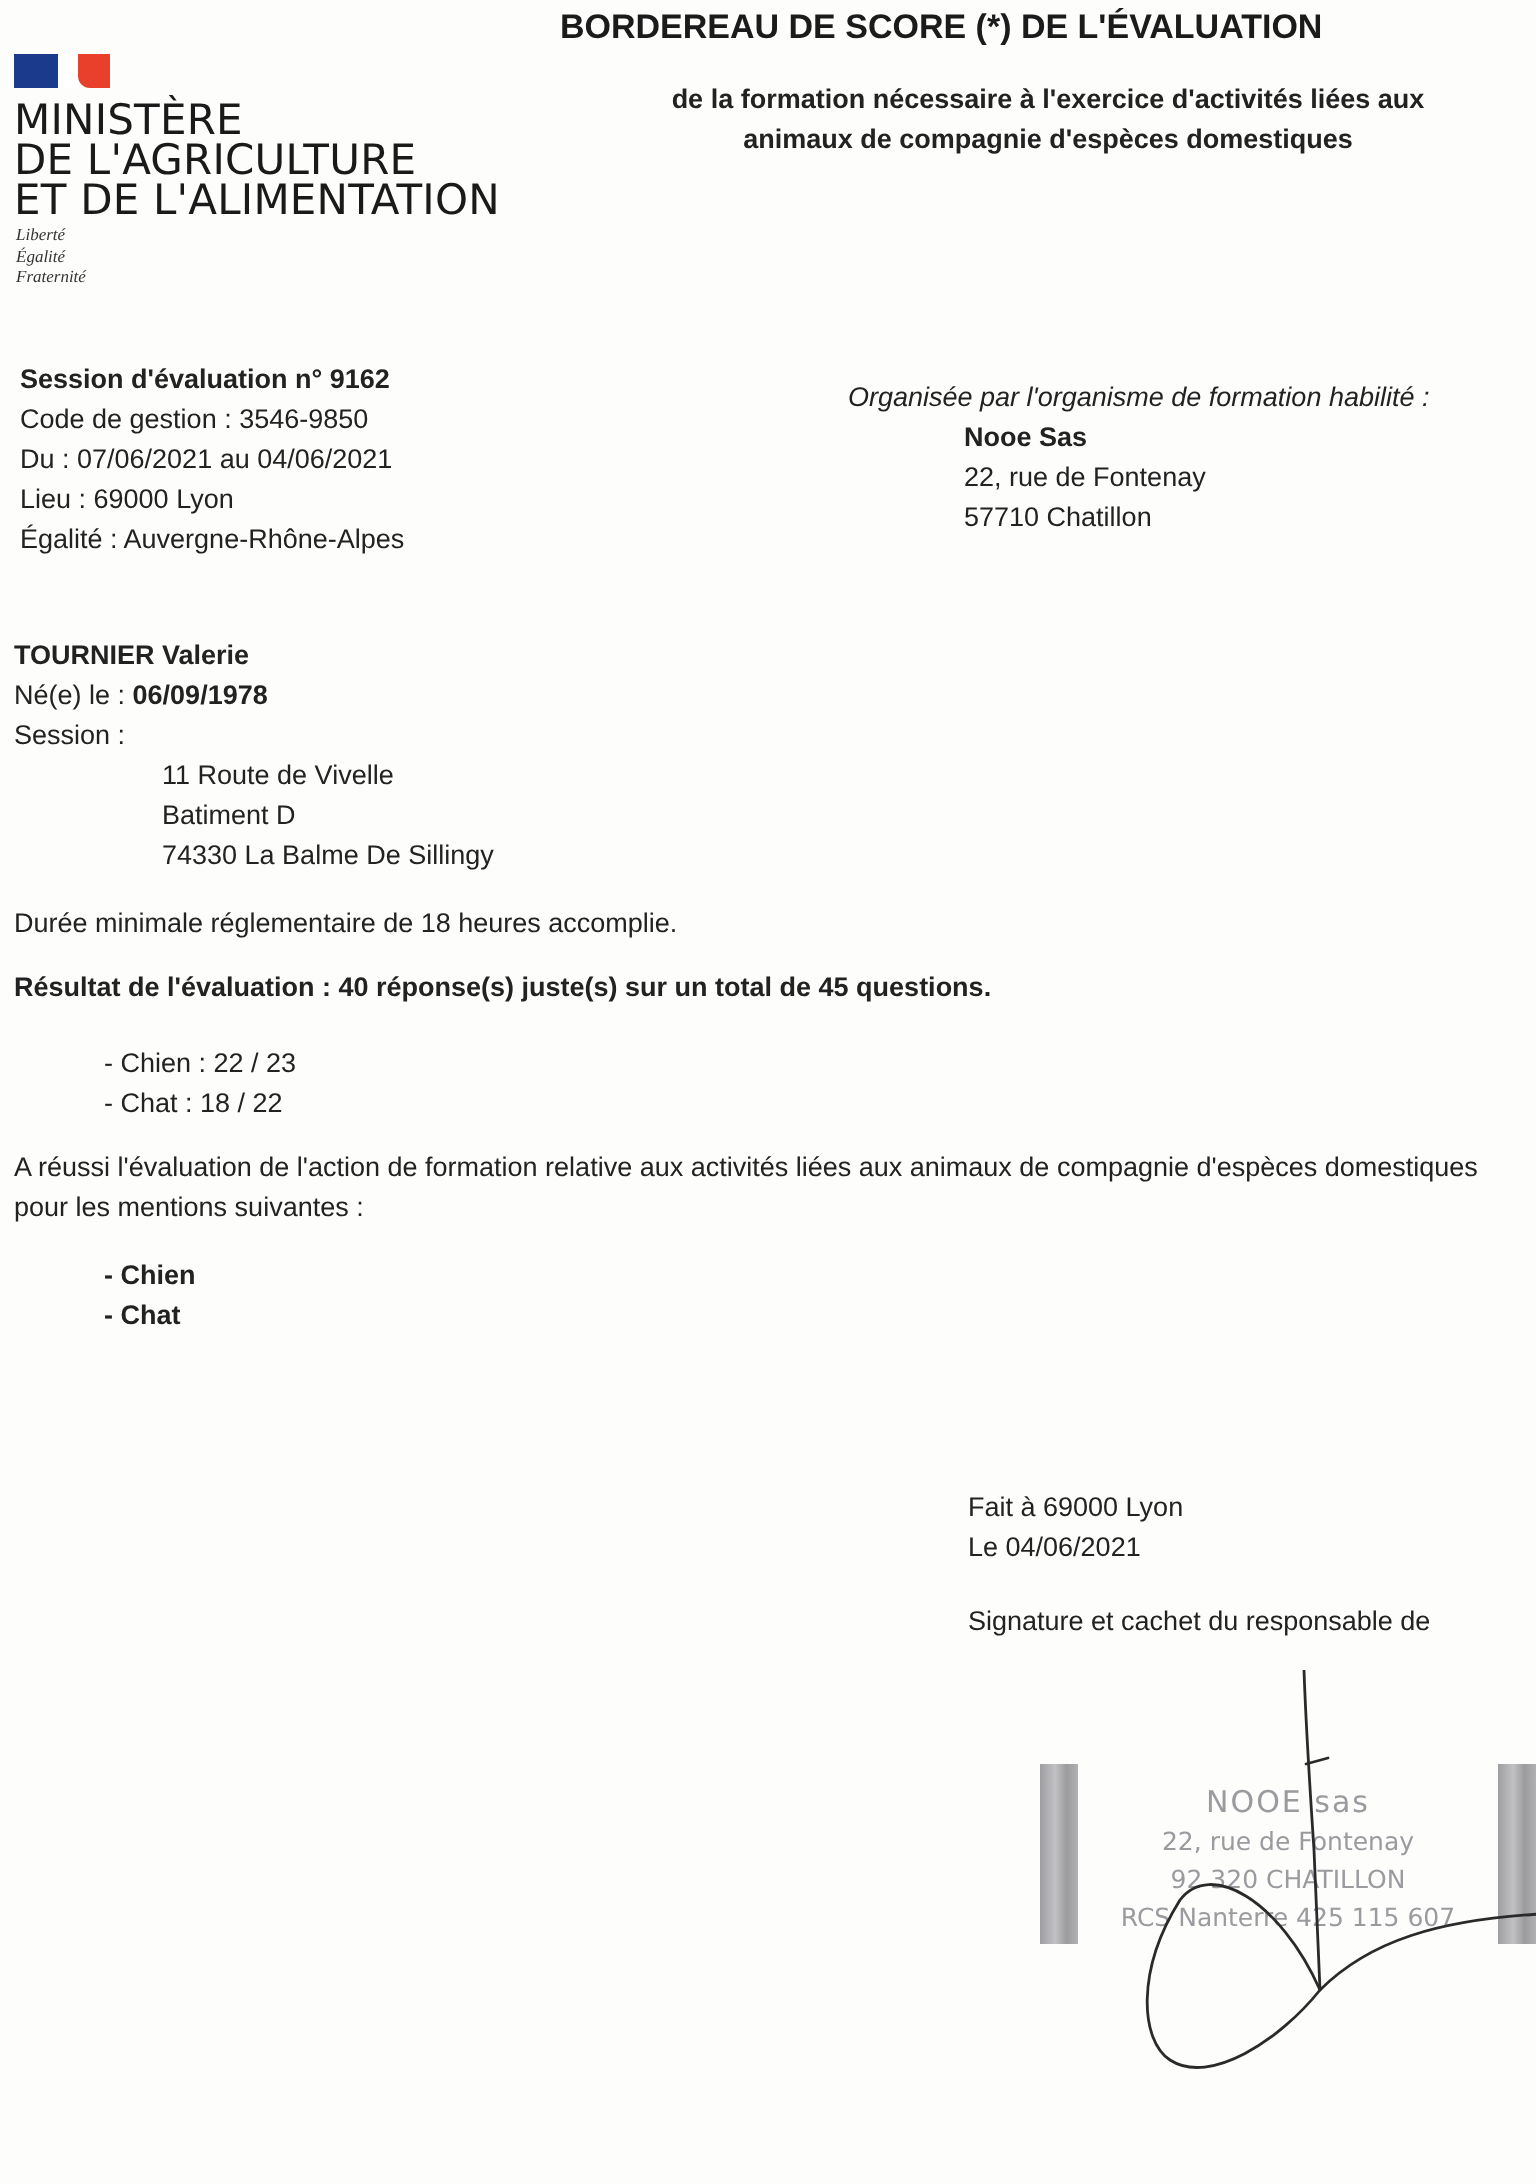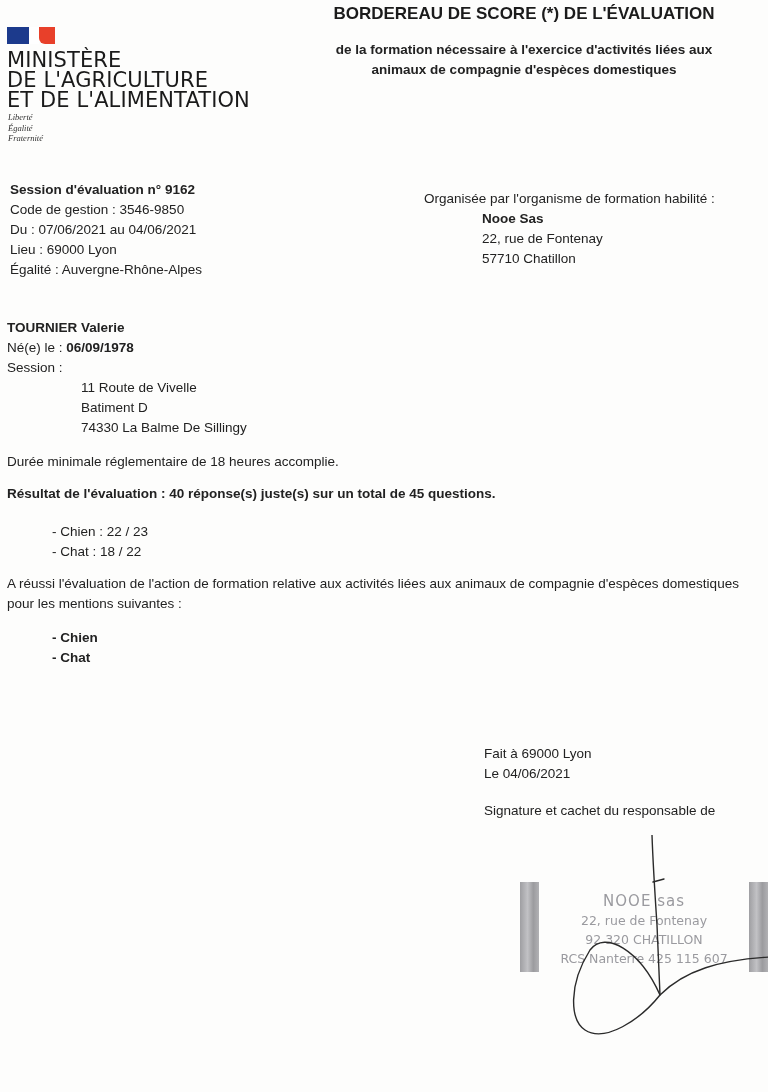--- a/index.html
+++ b/index.html
@@ -39,21 +39,21 @@
       font-family: "Liberation Serif", serif;
       font-style: italic;
       font-size: 8.5px;
       line-height: 10.5px;
       color: #333;
     }
 
     
     .title {
       left: 280px; width: 488px; top: 4px;
-      text-align: center;
+      text-align: left;
       font-weight: bold;
       font-size: 17px;
       color: #1b1b1b;
     }
     .subtitle {
       left: 280px; width: 488px; top: 40px;
       text-align: center;
       font-weight: bold;
       font-size: 13.5px;
       line-height: 20px;
@@ -65,21 +65,21 @@
       left: 10px; top: 180px;
       line-height: 20px;
       font-size: 13.5px;
     }
     .bold { font-weight: bold; }
 
     .organizer {
       left: 424px; top: 189px;
       line-height: 20px;
     }
-    .organizer .intro { }
+    .organizer .intro { font-style: italic; }
     .organizer .org-lines { padding-left: 58px; }
 
     
     .person {
       left: 7px; top: 318px;
       line-height: 20px;
     }
     .person .addr { padding-left: 74px; }
 
     .duration { left: 7px; top: 454px; }

